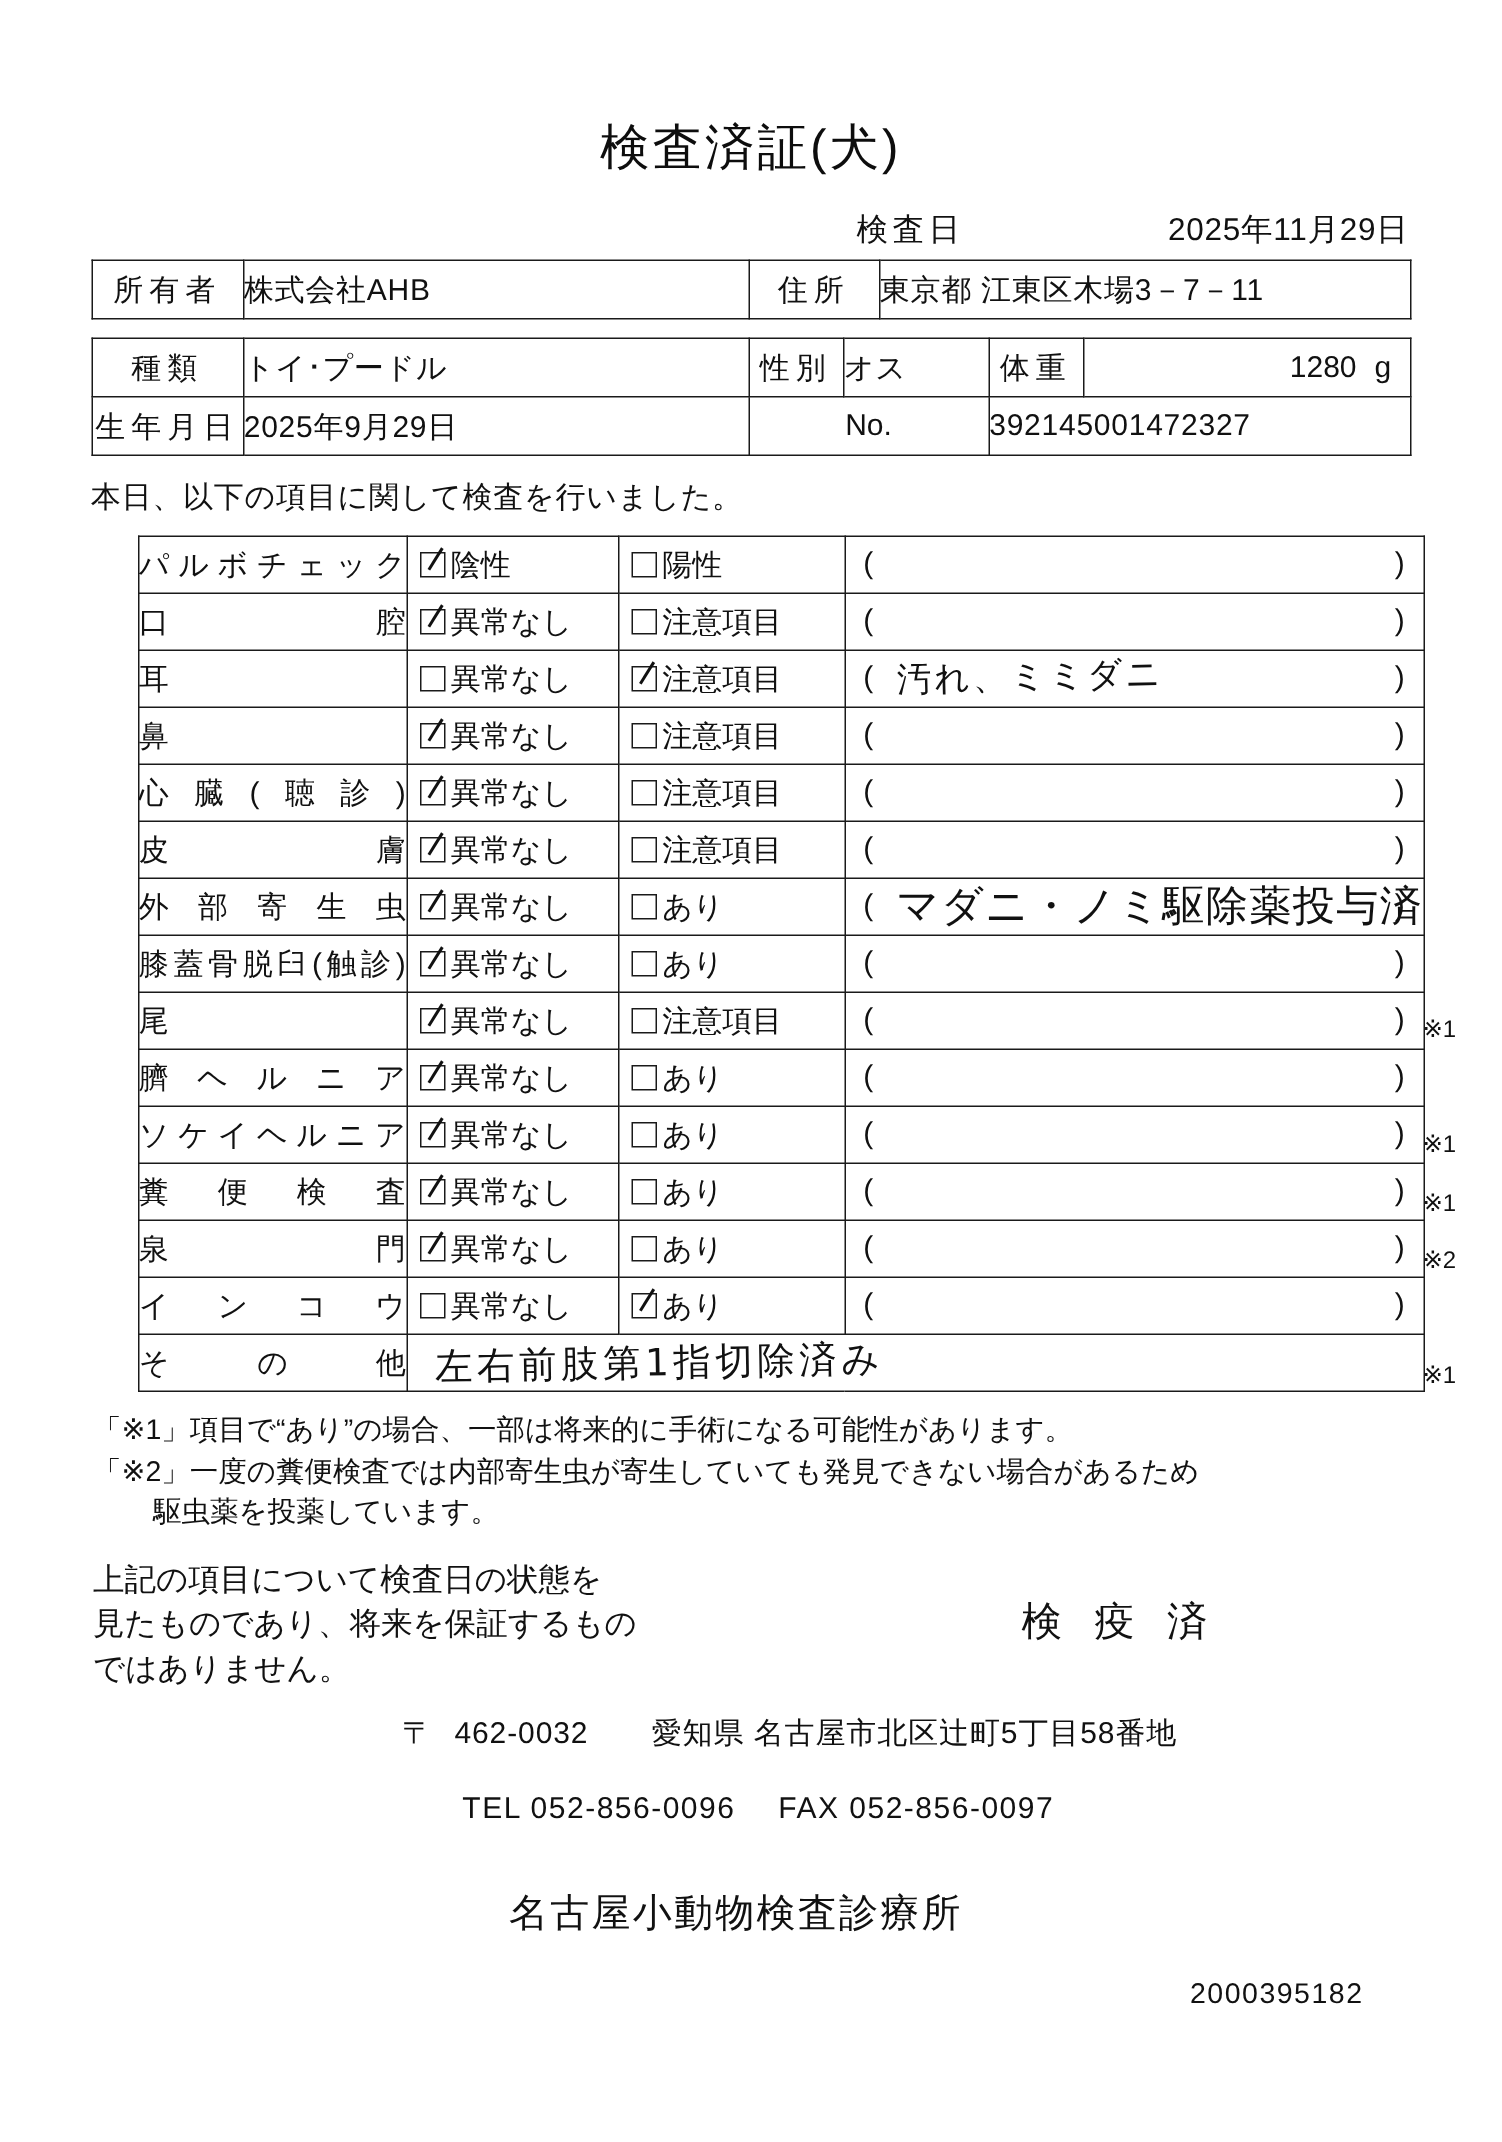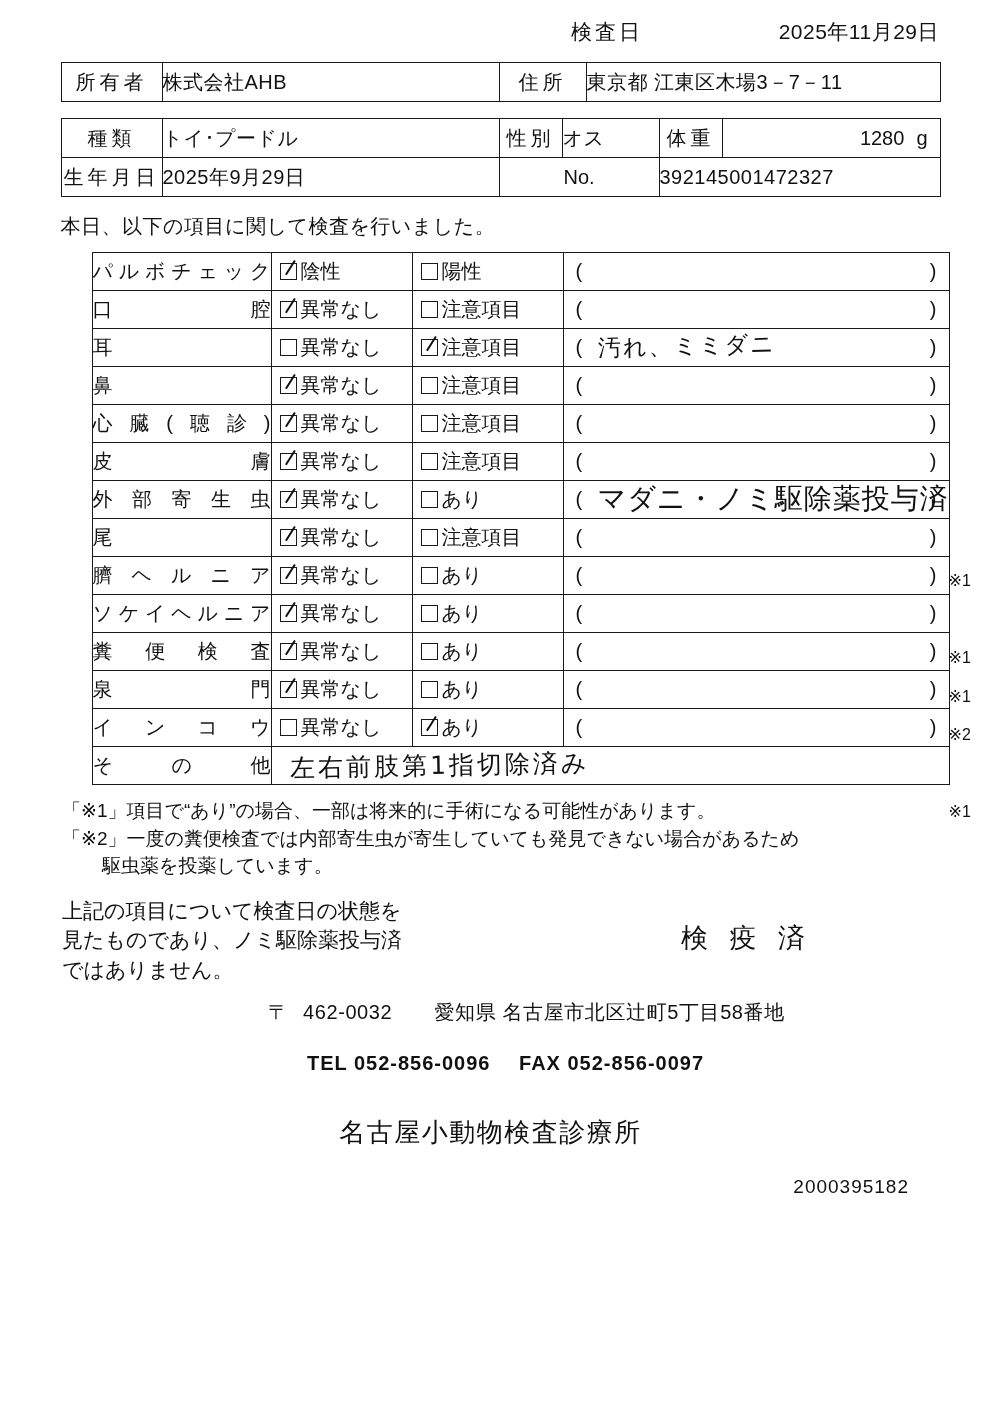--- a/index.html
+++ b/index.html
@@ -48,21 +48,21 @@
   .date-value {
     letter-spacing: 0.5px;
     min-width: 200px;
     text-align: right;
   }
 
   
   .tbl {
     border-collapse: collapse;
     table-layout: fixed;
-    margin: 16px auto;
+    margin: 0 auto;
     width: 880px;
   }
   .tbl td {
     border: 1.6px solid #1a1a1a;
     padding: 0;
     height: 38px;
     font-size: 20px;
     vertical-align: middle;
   }
 
@@ -219,21 +219,20 @@
     letter-spacing: 0.6px;
     padding-left: 52px;
   }
   .addr-zip { margin-right: 36px; }
   .tel-line {
     text-align: center;
     font-size: 20px;
     margin-top: 26px;
     letter-spacing: 1px;
     padding-left: 10px;
-    font-weight: bold;
   }
   .clinic-name {
     text-align: center;
     font-size: 26px;
     margin-top: 40px;
     letter-spacing: 1.5px;
     padding-right: 20px;
   }
   .vet-name {
     text-align: center;
@@ -247,20 +246,21 @@
     font-size: 19px;
     margin: 26px 92px 0 0;
     letter-spacing: 1px;
   }
 </style>
 </head>
 <body>
 
 <div class="page">
 
+  <div class="doc-title">検査済証(犬)</div>
 
   <div class="date-row">
     <span class="date-label">検査日</span>
     <span class="date-value">2025年11月29日</span>
   </div>
 
   <table class="tbl owner-table">
     <tbody>
         <tr>
       <td class="lbl" style="width:100px">所有者</td>
@@ -429,20 +429,39 @@
                 <span class="opt-text">あり</span>
               </div>
             </td>
             <td class="c-note note-cell">
               <span class="paren-l">(</span>
               <span class="paren-r">)</span>
               <span class="note-text note-print">マダニ・ノミ駆除薬投与済</span>
             </td>
           </tr>
           <tr>
+            <td class="c-name lbl-just">膝蓋骨脱臼(触診)</td>
+            <td class="c-opt1">
+              <div class="opt">
+                <span class="box checked"></span>
+                <span class="opt-text">異常なし</span>
+              </div>
+            </td>
+            <td class="c-opt2">
+              <div class="opt">
+                <span class="box"></span>
+                <span class="opt-text">あり</span>
+              </div>
+            </td>
+            <td class="c-note note-cell">
+              <span class="paren-l">(</span>
+              <span class="paren-r">)</span>
+            </td>
+          </tr>
+          <tr>
             <td class="c-name lbl-just">尾</td>
             <td class="c-opt1">
               <div class="opt">
                 <span class="box checked"></span>
                 <span class="opt-text">異常なし</span>
               </div>
             </td>
             <td class="c-opt2">
               <div class="opt">
                 <span class="box"></span>
@@ -566,21 +585,21 @@
 
   <div class="footnotes">
     <div>「※1」項目で“あり”の場合、一部は将来的に手術になる可能性があります。</div>
     <div>「※2」一度の糞便検査では内部寄生虫が寄生していても発見できない場合があるため</div>
     <span class="fn-indent">駆虫薬を投薬しています。</span>
   </div>
 
   <div class="mid-block">
     <div class="disclaimer">
       <div>上記の項目について検査日の状態を</div>
-      <div>見たものであり、ノミ駆除薬投与済</div>
+      <div>見たものであり、将来を保証するもの</div>
       <div>ではありません。</div>
     </div>
     <div class="stamp">検 疫 済</div>
   </div>
 
   <div class="addr-line">
     <span>〒</span>
     <span class="addr-zip" style="margin-left:8px">462-0032</span>
     <span>愛知県 名古屋市北区辻町5丁目58番地</span>
   </div>

